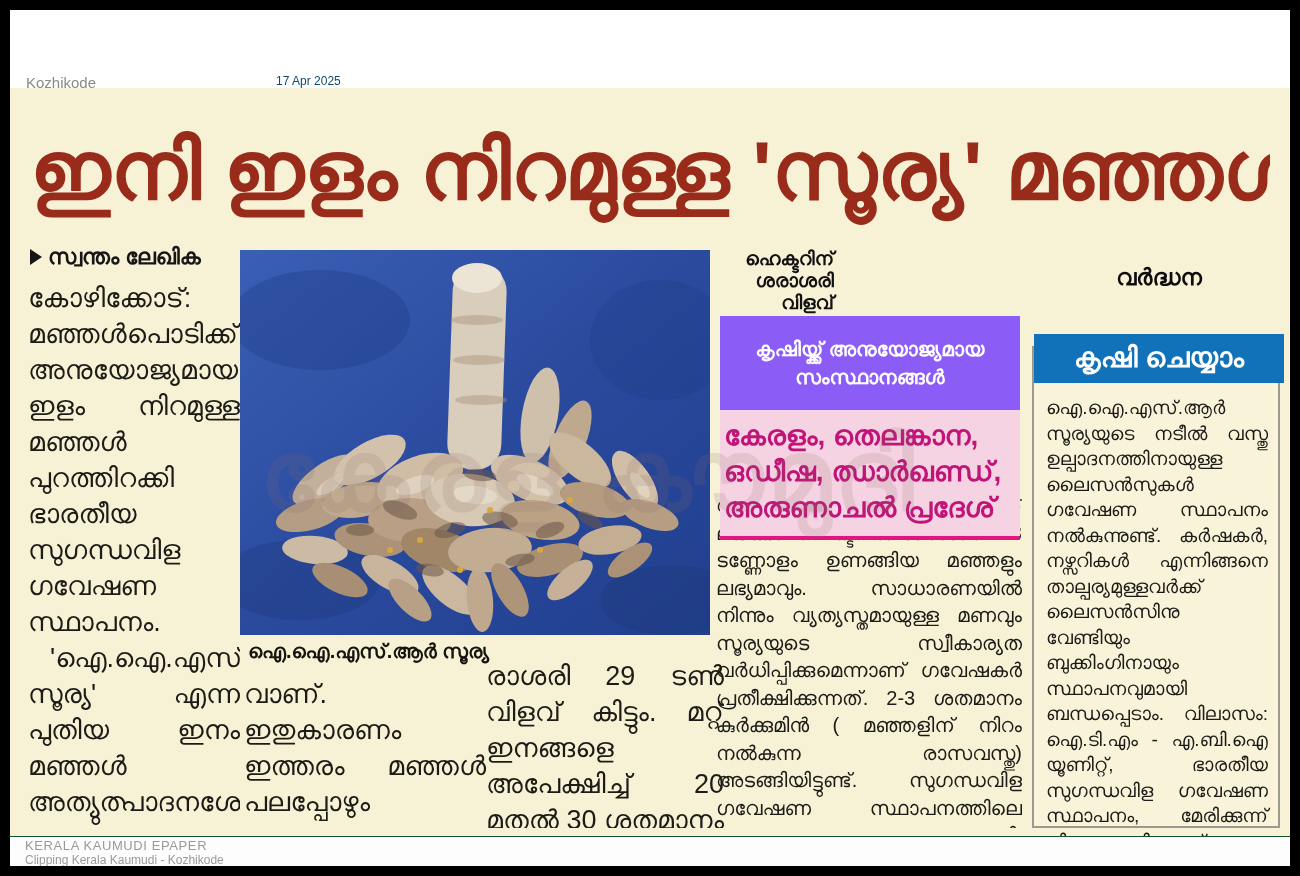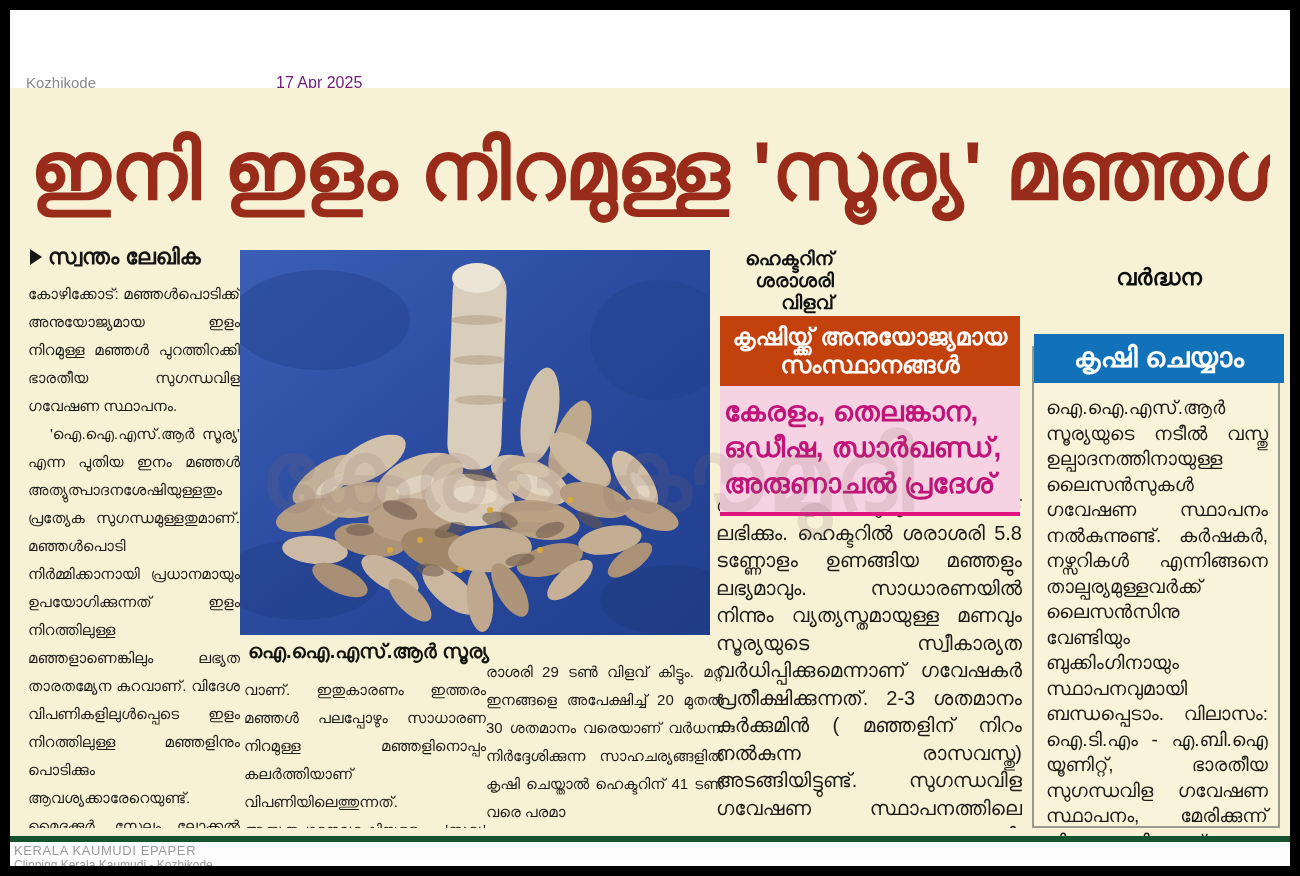--- a/index.html
+++ b/index.html
@@ -13,51 +13,51 @@
     background:#ffffff;
   }
   
   .masthead{position:relative;height:78px;background:#ffffff;overflow:hidden;}
   .logo-row{position:absolute;left:16px;top:2px;display:flex;align-items:center;}
   .logo-word{font-size:46px;font-weight:bold;color:#181818;letter-spacing:-1px;line-height:52px;}
   .logo-leaf-wrap{display:flex;flex-direction:column;align-items:center;margin:0 4px;width:78px;}
   .logo-since{font-size:8px;font-weight:bold;color:#333;letter-spacing:.5px;margin-top:-4px;}
   .masthead-meta{position:absolute;left:16px;top:64px;width:500px;display:flex;}
   .edition{font-size:15px;color:#8a8a8a;width:250px;}
-  .pubdate{font-size:16px;color:#701a75;}
+  .pubdate{font-size:12px;color:#0c4a6e;}
   
   .article{
     position:relative;width:1280px;height:748px;background:#f7f1d6;overflow:hidden;
   }
   .headline{
     position:absolute;left:20px;top:14px;width:1240px;height:142px;
     font-size:82px;line-height:138px;font-weight:bold;color:#992b1a;
     text-align:center;white-space:nowrap;overflow:hidden;margin:0;
   }
   .byline{position:absolute;left:20px;top:156px;display:flex;align-items:center;font-size:22px;font-weight:bold;color:#151515;}
   .byline-marker{width:0;height:0;border-top:8px solid transparent;border-bottom:8px solid transparent;border-left:12px solid #151515;margin-right:6px;}
   .bodytext{
-    position:absolute;color:#1c1c17;font-size:15px;line-height:28px;
+    position:absolute;color:#1c1c17;font-size:27px;line-height:36px;
     text-align:justify;overflow:hidden;
   }
   .bodytext p{margin:0;}
   .bodytext p + p{text-indent:22px;}
   
   .photo{position:absolute;left:230px;top:162px;width:470px;height:385px;overflow:hidden;z-index:1;}
   .photo svg{display:block;}
   .caption{position:absolute;left:238px;top:552px;width:300px;font-size:20px;font-weight:bold;color:#15150f;}
   
   .stat-yield{position:absolute;left:712px;top:160px;width:300px;display:flex;align-items:center;}
   .stat-yield-label{width:112px;text-align:right;font-size:19px;line-height:22px;font-weight:bold;color:#111;}
   .stat-yield-value{font-size:54px;font-weight:bold;color:#0d0d0d;margin-left:10px;white-space:nowrap;}
   
   .pink-box{position:absolute;left:710px;top:228px;width:300px;z-index:2;}
   .pink-box-header{
-    background:#c2410c;color:#ffffff;font-weight:bold;font-size:24px;line-height:28px;
-    text-align:center;padding:7px 6px;
+    background:#8b5cf6;color:#ffffff;font-weight:bold;font-size:20px;line-height:28px;
+    text-align:center;padding:19px 6px;
   }
   .pink-box-body{
     background:#f6d3e2;color:#c01478;font-weight:bold;font-size:28px;line-height:36px;
     padding:8px 4px 10px 4px;border-bottom:4px solid #e0157f;
   }
   
   .stat-increase{position:absolute;left:1026px;top:158px;width:246px;text-align:center;color:#0d0d0d;}
   .stat-increase-value{font-size:44px;font-weight:bold;letter-spacing:1px;}
   .stat-increase-label{font-size:23px;font-weight:bold;margin-top:18px;}
   .farm-box{
@@ -72,22 +72,22 @@
     padding:12px 10px 0 12px;font-size:19px;line-height:25.5px;color:#1c1c17;text-align:justify;
   }
   
   .watermark{
     position:absolute;left:250px;top:330px;width:760px;height:180px;z-index:5;
     font-size:100px;font-weight:bold;color:rgba(135,105,105,0.16);
     white-space:nowrap;overflow:hidden;pointer-events:none;letter-spacing:4px;
   }
   
   .pfooter{
-    position:relative;height:30px;background:#fdfdfd;border-top:6px solid #14532d;
-    padding-left:4px;box-sizing:border-box;overflow:hidden;
+    position:relative;height:30px;background:#fdfdfd;border-top:1px solid #14532d;
+    padding-left:15px;box-sizing:border-box;overflow:hidden;
   }
   .pfooter-line1{font-size:13px;color:#9a9a9a;letter-spacing:.6px;margin-top:1px;}
   .pfooter-line2{font-size:12px;color:#9a9a9a;margin-top:0;}
 </style>
 </head>
 <body>
 
 <div class="page">
 
   <header class="masthead">

